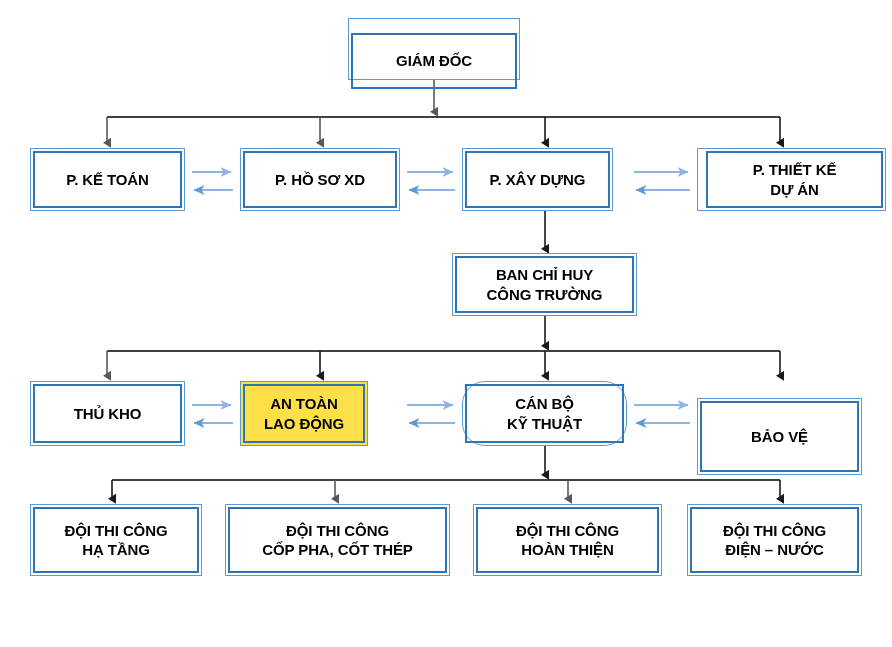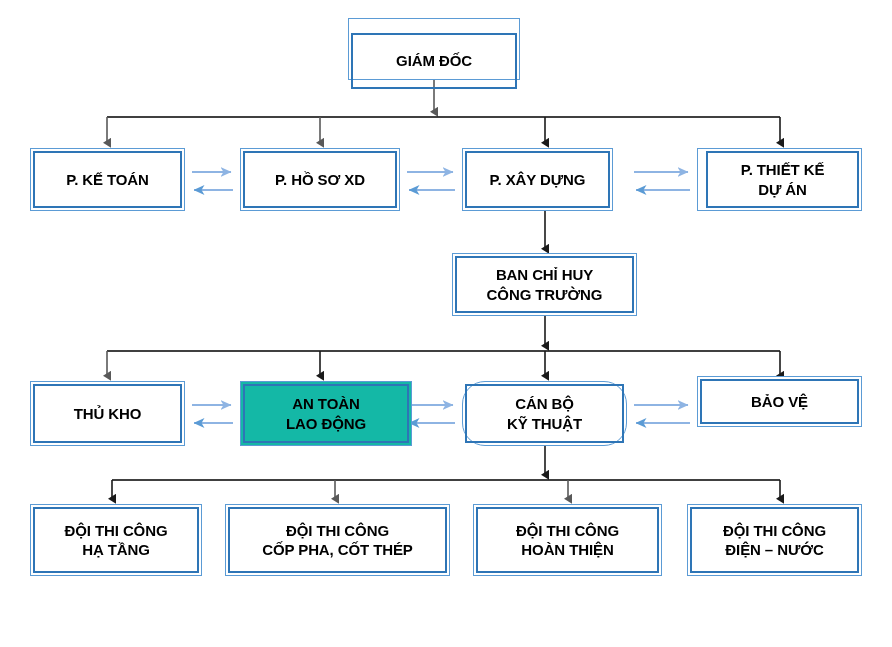--- a/index.html
+++ b/index.html
@@ -145,52 +145,52 @@
   <div class="node" style="left: 240px; top: 148px; width: 160px; height: 63px; border-color: rgb(91, 155, 213); background: rgb(255, 255, 255); justify-content: flex-end;">
     <div class="node-inner" style="border-color: rgb(46, 117, 182);">
       <span class="node-label" style="color: rgb(0, 0, 0);">P. HỒ SƠ XD</span>
     </div>
   </div>
   <div class="node" style="left: 462px; top: 148px; width: 151px; height: 63px; border-color: rgb(91, 155, 213); background: rgb(255, 255, 255);">
     <div class="node-inner" style="border-color: rgb(46, 117, 182);">
       <span class="node-label" style="color: rgb(0, 0, 0);">P. XÂY DỰNG</span>
     </div>
   </div>
-  <div class="node" style="left: 697px; top: 148px; width: 165px; height: 63px; border-color: rgb(91, 155, 213); background: rgb(255, 255, 255); padding-left: 8px;">
+  <div class="node" style="left: 697px; top: 148px; width: 189px; height: 63px; border-color: rgb(91, 155, 213); background: rgb(255, 255, 255); padding-left: 8px;">
     <div class="node-inner" style="border-color: rgb(46, 117, 182);">
       <span class="node-label" style="color: rgb(0, 0, 0);">P. THIẾT KẾ
 DỰ ÁN</span>
     </div>
   </div>
 
   <div class="node" style="left: 30px; top: 381px; width: 155px; height: 65px; border-color: rgb(91, 155, 213); background: rgb(255, 255, 255);">
     <div class="node-inner" style="border-color: rgb(46, 117, 182);">
       <span class="node-label" style="color: rgb(0, 0, 0);">THỦ KHO</span>
     </div>
   </div>
 
   <div class="node" style="left: 452px; top: 253px; width: 185px; height: 63px; border-color: rgb(91, 155, 213); background: rgb(255, 255, 255);">
     <div class="node-inner" style="border-color: rgb(46, 117, 182);">
       <span class="node-label" style="color: rgb(0, 0, 0);">BAN CHỈ HUY
 CÔNG TRƯỜNG</span>
     </div>
   </div>
-  <div class="node" style="left: 240px; top: 381px; width: 172px; height: 65px; border-color: rgb(91, 155, 213); background: #14b8a6;">
+  <div class="node" style="left: 240px; top: 381px; width: 128px; height: 65px; border-color: rgb(91, 155, 213); background: #fde047;">
     <div class="node-inner" style="border-color: rgb(46, 117, 182);">
       <span class="node-label" style="color: rgb(0, 0, 0);">AN TOÀN
 LAO ĐỘNG</span>
     </div>
   </div>
   <div class="node" style="left: 462px; top: 381px; width: 165px; height: 65px; border-color: rgb(91, 155, 213); background: rgb(255, 255, 255); border-radius: 23px;">
     <div class="node-inner" style="border-color: rgb(46, 117, 182);">
       <span class="node-label" style="color: rgb(0, 0, 0);">CÁN BỘ
 KỸ THUẬT</span>
     </div>
   </div>
-  <div class="node" style="left: 697px; top: 376px; width: 165px; height: 51px; border-color: rgb(91, 155, 213); background: rgb(255, 255, 255);">
+  <div class="node" style="left: 697px; top: 398px; width: 165px; height: 77px; border-color: rgb(91, 155, 213); background: rgb(255, 255, 255);">
     <div class="node-inner" style="border-color: rgb(46, 117, 182);">
       <span class="node-label" style="color: rgb(0, 0, 0);">BẢO VỆ</span>
     </div>
   </div>
 
   <div class="node" style="left: 30px; top: 504px; width: 172px; height: 72px; border-color: rgb(91, 155, 213); background: rgb(255, 255, 255);">
     <div class="node-inner" style="border-color: rgb(46, 117, 182);">
       <span class="node-label" style="color: rgb(0, 0, 0);">ĐỘI THI CÔNG
 HẠ TẦNG</span>
     </div>

